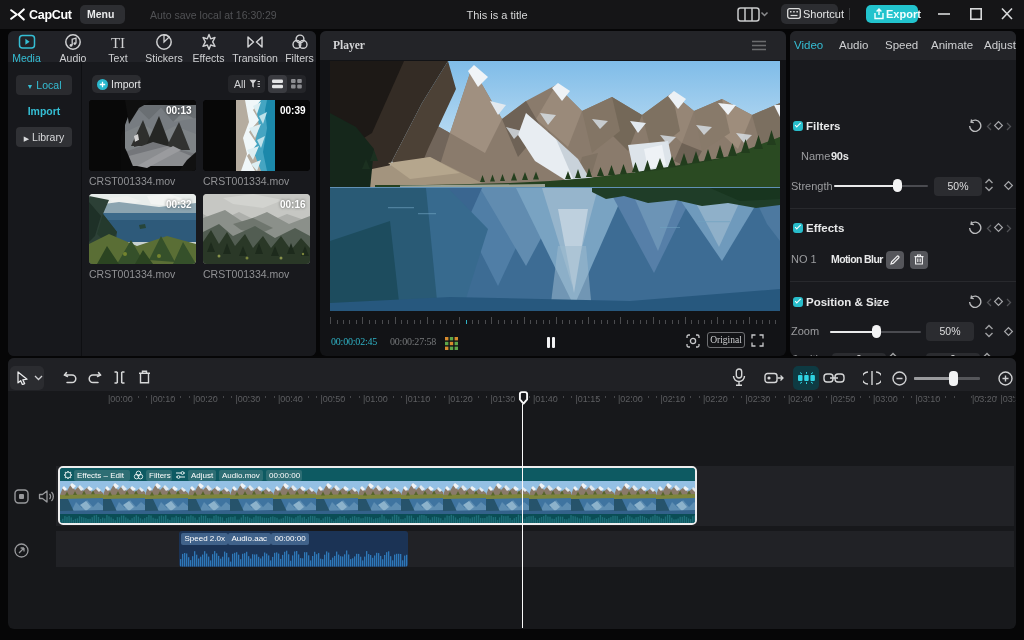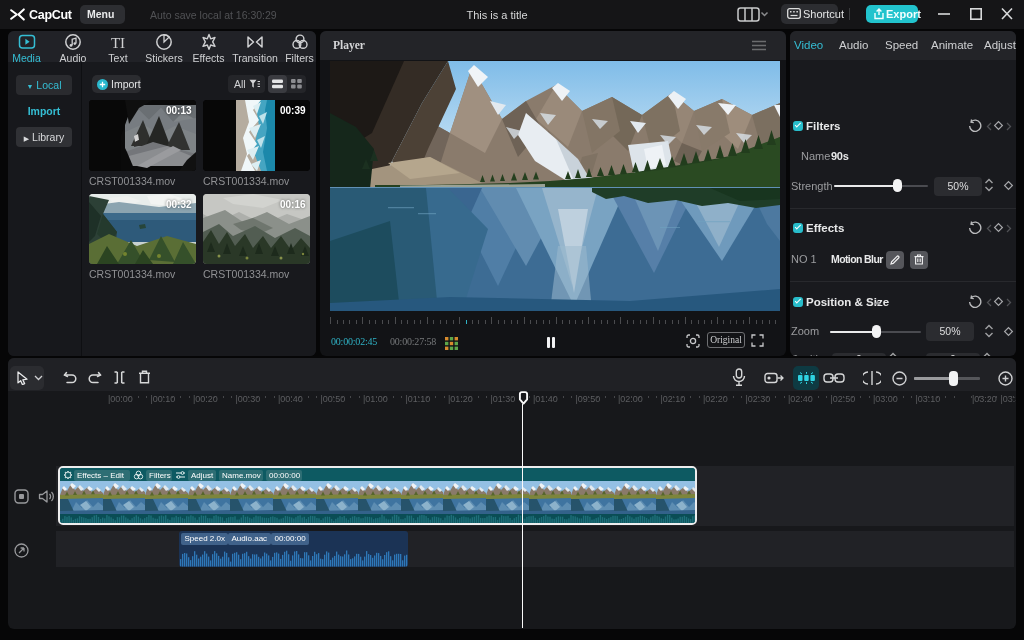--- a/index.html
+++ b/index.html
@@ -655,21 +655,21 @@
 <div class="rlab" style="left:482.5px;">|01:30</div>
 <div class="abs" style="left:495.0px;top:5px;width:1px;height:2px;background:#46474a;"></div>
 <div class="abs" style="left:503.5px;top:5px;width:1px;height:2px;background:#46474a;"></div>
 <div class="abs" style="left:512.0px;top:5px;width:1px;height:2px;background:#46474a;"></div>
 <div class="abs" style="left:520.5px;top:5px;width:1px;height:2px;background:#46474a;"></div>
 <div class="rlab" style="left:525.0px;">|01:40</div>
 <div class="abs" style="left:537.5px;top:5px;width:1px;height:2px;background:#46474a;"></div>
 <div class="abs" style="left:546.0px;top:5px;width:1px;height:2px;background:#46474a;"></div>
 <div class="abs" style="left:554.5px;top:5px;width:1px;height:2px;background:#46474a;"></div>
 <div class="abs" style="left:563.0px;top:5px;width:1px;height:2px;background:#46474a;"></div>
-<div class="rlab" style="left:567.5px;">|09:50</div>
+<div class="rlab" style="left:567.5px;">|01:15</div>
 <div class="abs" style="left:580.0px;top:5px;width:1px;height:2px;background:#46474a;"></div>
 <div class="abs" style="left:588.5px;top:5px;width:1px;height:2px;background:#46474a;"></div>
 <div class="abs" style="left:597.0px;top:5px;width:1px;height:2px;background:#46474a;"></div>
 <div class="abs" style="left:605.5px;top:5px;width:1px;height:2px;background:#46474a;"></div>
 <div class="rlab" style="left:610.0px;">|02:00</div>
 <div class="abs" style="left:622.5px;top:5px;width:1px;height:2px;background:#46474a;"></div>
 <div class="abs" style="left:631.0px;top:5px;width:1px;height:2px;background:#46474a;"></div>
 <div class="abs" style="left:639.5px;top:5px;width:1px;height:2px;background:#46474a;"></div>
 <div class="abs" style="left:648.0px;top:5px;width:1px;height:2px;background:#46474a;"></div>
 <div class="rlab" style="left:652.5px;">|02:10</div>
@@ -743,21 +743,21 @@
             <circle cx="7.4" cy="6.6" r="2.3" fill="none" stroke="#e8f2f2" stroke-width="0.9"></circle>
           </svg>
 <div class="vbadge" style="left:86px;width:26px;">Filters</div>
 <svg class="abs" style="left:115px;top:2px;" width="11" height="10" viewBox="0 0 11 10">
             <line x1="1" y1="3" x2="10" y2="3" stroke="#e8f2f2" stroke-width="1"></line>
             <line x1="1" y1="7" x2="10" y2="7" stroke="#e8f2f2" stroke-width="1"></line>
             <circle cx="7.5" cy="3" r="1.4" fill="#0d5a62" stroke="#e8f2f2" stroke-width="0.9"></circle>
             <circle cx="3.5" cy="7" r="1.4" fill="#0d5a62" stroke="#e8f2f2" stroke-width="0.9"></circle>
           </svg>
 <div class="vbadge" style="left:128px;width:28px;">Adjust</div>
-<div class="vbadge" style="left:159px;width:44px;">Name.mov</div>
+<div class="vbadge" style="left:159px;width:44px;">Audio.mov</div>
 <div class="vbadge" style="left:206px;width:36px;">00:00:00</div>
 <div class="abs" style="left:0.0px;top:13px;width:43px;height:33px;overflow:hidden;"><svg width="43" height="33" viewBox="0 0 43 33" preserveAspectRatio="none">
 <rect width="43" height="14" fill="#94c0e4"></rect>
 <path d="M0 14 L3 6 L7 10 L11 3 L15 9 L19 5 L23 10 L28 6 L32 11 L37 7 L43 12 L43 16 L0 16 Z" fill="#8a7a6a"></path>
 <path d="M10 4 L13 8 L16 5 L12 2 Z M27 7 L30 10 L33 8 L29 5 Z M2 7 L5 10 L7 8 L4 5 Z" fill="#eff3f6"></path>
 <path d="M18 6 L21 10 L24 8 L20 4 Z M36 8 L39 11 L41 9 L37 6 Z" fill="#e3eaef"></path>
 <path d="M0 14 L43 13 L43 18 L0 19 Z" fill="#7d853c"></path>
 <path d="M13 14 l2 -4 2 4 Z M22 13.6 l2 -4 2 4 Z M31 13.3 l2 -4 2 4 Z M5 14.4 l2 -4 2 4 Z" fill="#57652c"></path>
 <path d="M0 18 L43 17 L43 33 L0 33 Z" fill="#3f74a0"></path>
 <path d="M10 33 L16 21 L22 27 L27 19 L33 26 L38 21 L43 25 L43 33 Z" fill="#5d8db2"></path>

